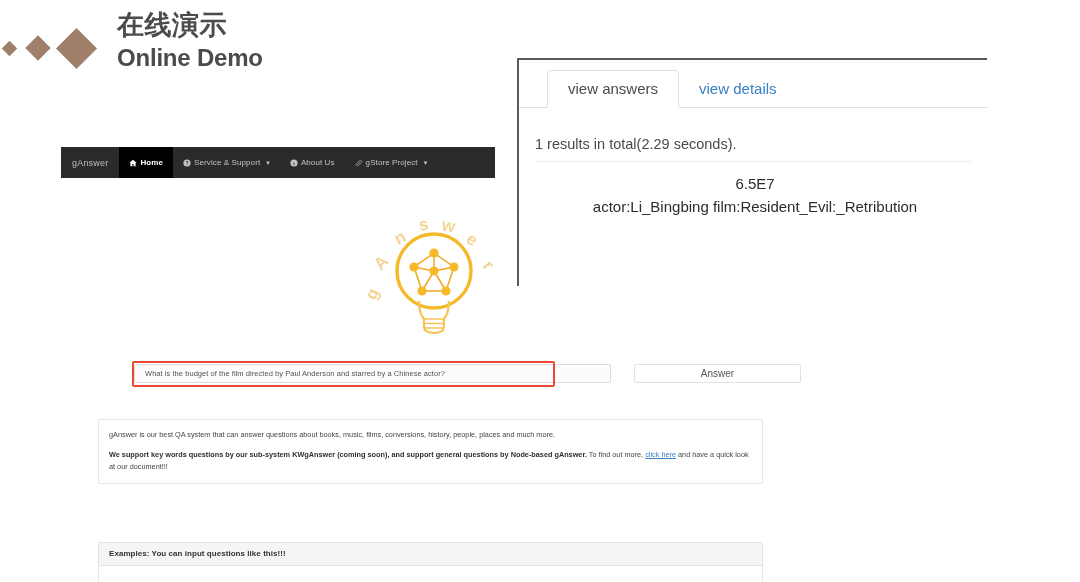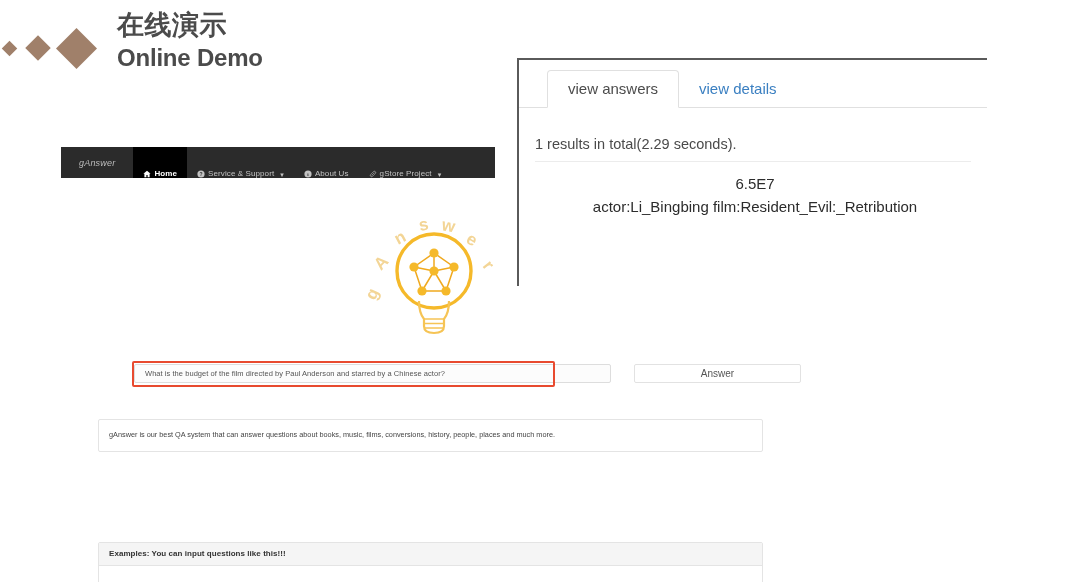--- a/index.html
+++ b/index.html
@@ -70,29 +70,28 @@
     width: 434px;
     height: 31px;
     background: #2b2b2b;
     display: flex;
     align-items: stretch;
     font-size: 8px;
   }
   .nav-brand {
     display: flex;
     align-items: center;
-    padding: 0 18px;
+    padding: 0 11px;
     color: #bdbdbd;
     font-size: 9px;
     letter-spacing: .2px;
-    font-style: italic;
   }
   .nav-item {
     display: flex;
-    align-items: flex-end;
+    align-items: center;
     gap: 3px;
     padding: 0 10px;
     color: #c3c3c3;
     white-space: nowrap;
     letter-spacing: .1px;
   }
   .nav-item.active {
     background: #000000;
     color: #ffffff;
     font-weight: bold;
@@ -353,20 +352,21 @@
     <div class="qbox" title="Input your question here">
       <span class="qbox-text">What is the budget of the film directed by Paul Anderson and starred by a Chinese actor?</span>
     </div>
     <div class="answer-btn">Answer</div>
   </div>
   <div class="red-highlight"></div>
 
   <div class="panel p1">
     <div class="panel-body">
       <p>gAnswer is our best QA system that can answer questions about books, music, films, conversions, history, people, places and much more.</p>
+      <p><b>We support key words questions by our sub-system KWgAnswer (coming soon), and support general questions by Node-based gAnswer.</b><span> To find out more, </span><a class="lnk" href="#">click here</a><span> and have a quick look at our document!!!</span></p>
     </div>
   </div>
 
   <div class="panel p2">
     <div class="panel-head">Examples: You can input questions like this!!!</div>
     <div class="panel-body"></div>
   </div>
 </div>
 
 <div class="callout">

